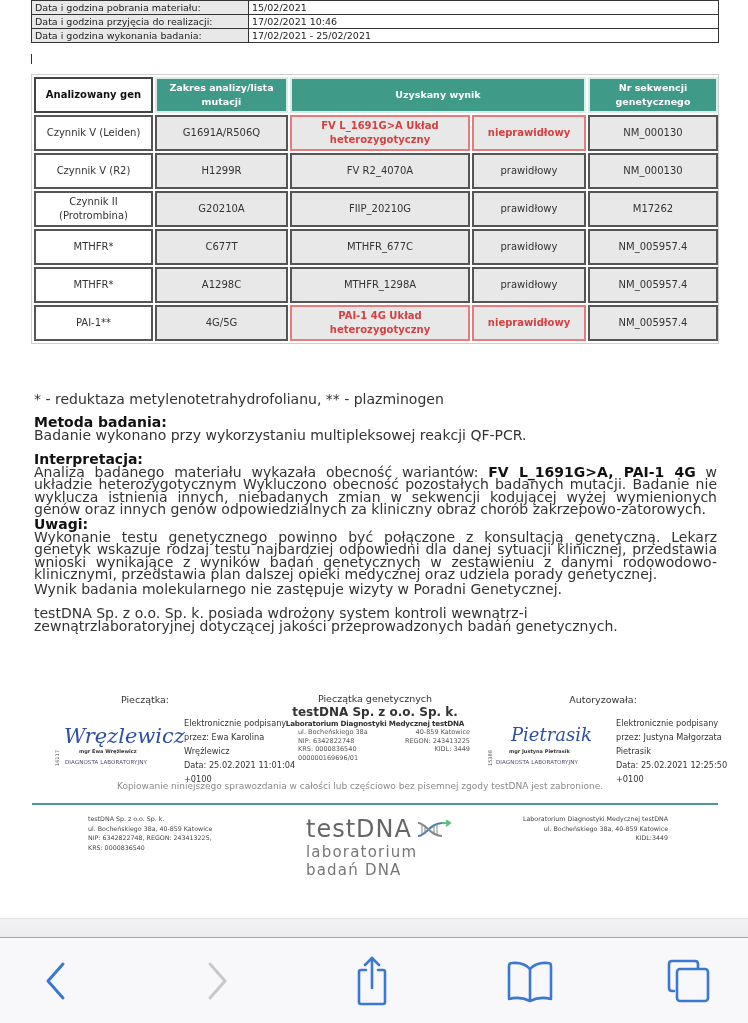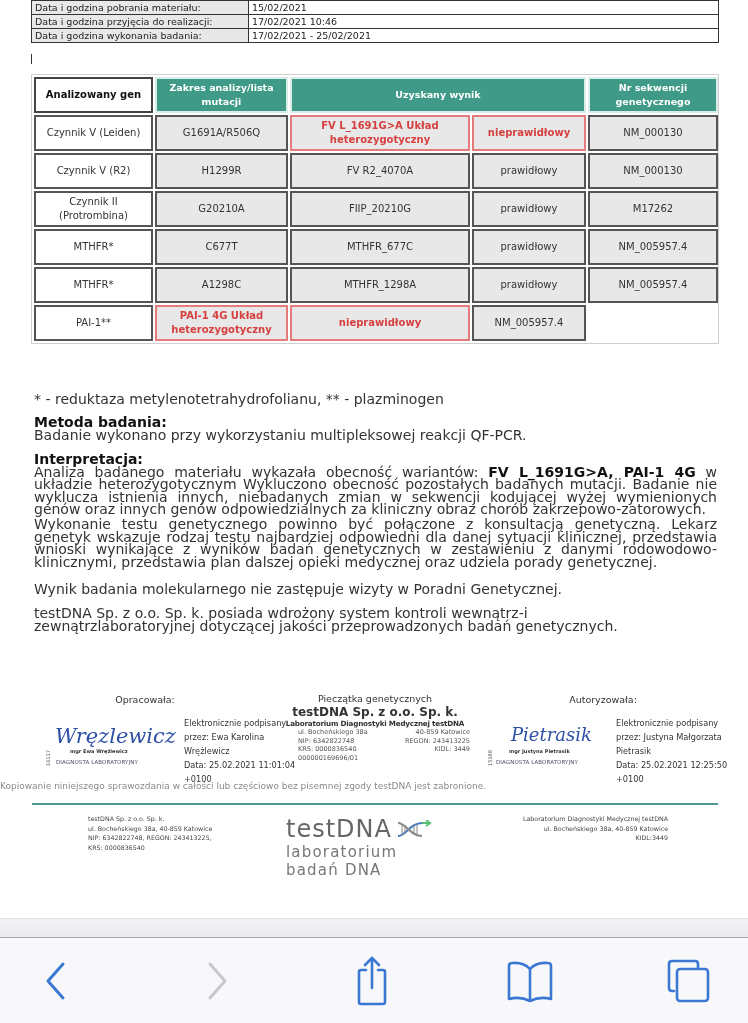--- a/index.html
+++ b/index.html
@@ -51,26 +51,26 @@
   .sig-script { font-family: "DejaVu Serif", serif; font-style: italic; color: #2d4fa6; position: absolute; }
   .sig-small { position: absolute; font-size: 5px; color: #333; font-weight: bold; }
   .sig-diag { position: absolute; font-size: 5.5px; color: #4a4a6a; letter-spacing: 0.1px; }
   .sig-num { position: absolute; font-size: 5px; color: #555; transform: rotate(-90deg); transform-origin: left top; }
 
   .stamp { position: absolute; left: 280px; top: 705px; width: 190px; color: #444; }
   .stamp .s1 { font-size: 12px; font-weight: bold; text-align: center; color: #333; }
   .stamp .s2 { font-size: 7.2px; font-weight: bold; text-align: center; color: #333; letter-spacing: -0.2px; }
   .stamp .row { display: flex; justify-content: space-between; font-size: 6.5px; line-height: 8.6px; color: #555; padding-left: 18px; }
 
-  .copy-note { position: absolute; left: 0; width: 720px; top: 781px; font-size: 9px; color: #8a8a8a; }
+  .copy-note { position: absolute; left: 0; width: 720px; top: 781px; text-align: center; font-size: 9px; color: #8a8a8a; }
   .teal-line { position: absolute; left: 32px; top: 803px; width: 686px; height: 2px; background: #4e9a93; }
 
   .foot-left { position: absolute; left: 88px; top: 814px; font-size: 6.3px; line-height: 9.5px; color: #444; }
   .foot-right { position: absolute; right: 80px; top: 814px; font-size: 6.3px; line-height: 9.5px; color: #444; text-align: right; }
-  .logo { position: absolute; left: 286px; top: 815px; width: 150px; }
+  .logo { position: absolute; left: 306px; top: 815px; width: 150px; }
   .logo .l1 { font-size: 24px; color: #666; letter-spacing: 1px; font-family: "DejaVu Sans", sans-serif; line-height: 28px; }
   .logo .l2 { font-size: 15px; color: #777; letter-spacing: 1.2px; }
   .logo svg { position: absolute; left: 110px; top: 5px; }
 
   
   .toolbar-sep { position: absolute; left: 0; top: 918px; width: 748px; height: 20px;
     background: linear-gradient(#f2f2f4, #ebebef); border-top: 1px solid #e2e2e6; }
   .toolbar-line { position: absolute; left: 0; top: 937px; width: 748px; height: 1px; background: #a6a6aa; }
   .toolbar { position: absolute; left: 0; top: 938px; width: 748px; height: 85px; background: #f8f8fa; }
   .tb-btn { position: absolute; top: 18px; width: 50px; height: 50px; display: flex; align-items: center; justify-content: center; cursor: pointer; }
@@ -127,47 +127,49 @@
     <div class="cell">prawidłowy</div>
     <div class="cell">NM_005957.4</div>
 
     <div class="cell gene">MTHFR*</div>
     <div class="cell">A1298C</div>
     <div class="cell">MTHFR_1298A</div>
     <div class="cell">prawidłowy</div>
     <div class="cell">NM_005957.4</div>
 
     <div class="cell gene">PAI-1**</div>
+    <div class="cell">4G/5G</div>
     <div class="cell abn">PAI-1 4G Układ heterozygotyczny</div>
     <div class="cell abn">nieprawidłowy</div>
     <div class="cell">NM_005957.4</div>
   </div>
 </div>
 
 <div class="txt" style="top:393px;">* - reduktaza metylenotetrahydrofolianu, ** - plazminogen</div>
 
 <div class="txt" style="top:416px;">
   <div class="h">Metoda badania:</div>
   <div>Badanie wykonano przy wykorzystaniu multipleksowej reakcji QF-PCR.</div>
 </div>
 
 <div class="txt justify" style="top:453px;">
   <div class="h">Interpretacja:</div>
   <div><span>Analiza badanego materiału wykazała obecność wariantów: </span><b>FV L_1691G&gt;A, PAI-1 4G</b><span> w układzie heterozygotycznym Wykluczono obecność pozostałych badanych mutacji. Badanie nie wyklucza istnienia innych, niebadanych zmian w sekwencji kodującej wyżej wymienionych genów oraz innych genów odpowiedzialnych za kliniczny obraz chorób zakrzepowo-zatorowych.</span></div>
 </div>
 
 <div class="txt justify" style="top:518px;">
+  <div class="h">Uwagi:</div>
   <div>Wykonanie testu genetycznego powinno być połączone z konsultacją genetyczną. Lekarz genetyk wskazuje rodzaj testu najbardziej odpowiedni dla danej sytuacji klinicznej, przedstawia wnioski wynikające z wyników badań genetycznych w zestawieniu z danymi rodowodowo-klinicznymi, przedstawia plan dalszej opieki medycznej oraz udziela porady genetycznej.</div>
 </div>
 
 <div class="txt h" style="top:583px;">Wynik badania molekularnego nie zastępuje wizyty w Poradni Genetycznej.</div>
 <div class="txt h" style="top:607px; width:600px;">testDNA Sp. z o.o. Sp. k. posiada wdrożony system kontroli wewnątrz-i zewnątrzlaboratoryjnej dotyczącej jakości przeprowadzonych badań genetycznych.</div>
 
-<div class="sig-title" style="left:90px; top:694px; width:110px;">Opracowała:</div>
-<div class="sig-img" style="left:43px; top:724px;">
+<div class="sig-title" style="left:90px; top:694px; width:110px;">Pieczątka:</div>
+<div class="sig-img" style="left:52px; top:724px;">
   <div class="sig-num" style="left:2px; top:42px;">16117</div>
   <div class="sig-script" style="left:12px; top:0px; font-size:21px;">Wręzlewicz</div>
   <div class="sig-small" style="left:27px; top:24px;">mgr Ewa Wrężlewicz</div>
   <div class="sig-diag" style="left:13px; top:35px;">DIAGNOSTA LABORATORYJNY</div>
 </div>
 <div class="sig-block" style="left:161px; top:716px;">
   <div>Elektronicznie podpisany</div>
   <div>przez: Ewa Karolina</div>
   <div>Wrężlewicz</div>
   <div>Data: 25.02.2021 11:01:04</div>

